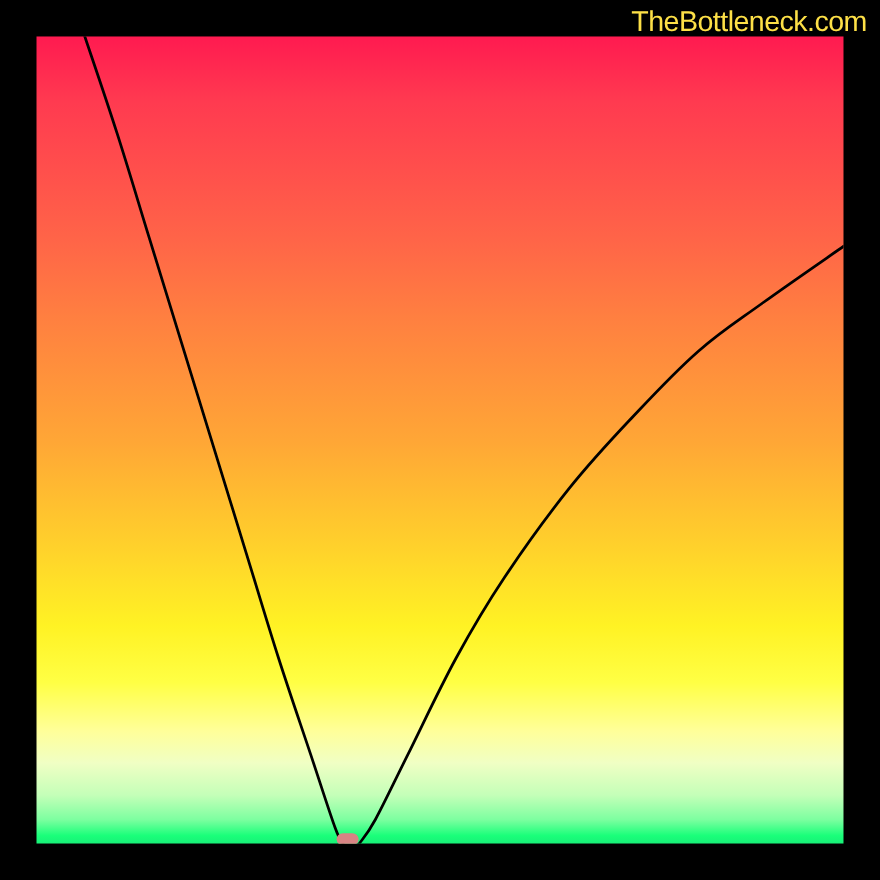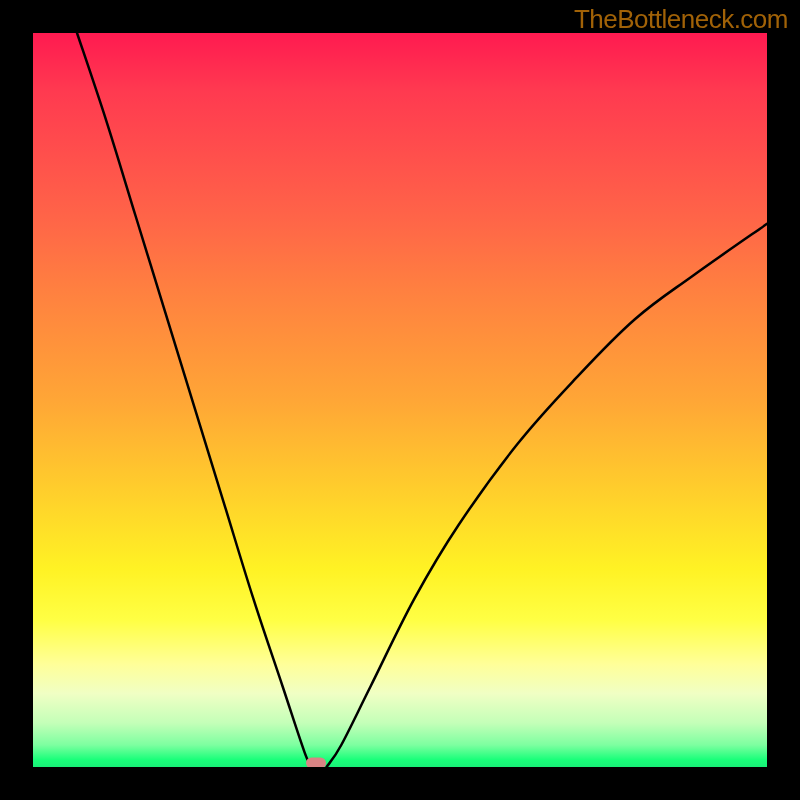--- a/index.html
+++ b/index.html
@@ -10,21 +10,21 @@
     background: #000;
     position: relative;
     font-family: Arial, Helvetica, sans-serif;
   }
   .attribution {
     position: absolute;
     top: 4px;
     right: 12px;
     font-size: 26px;
     font-weight: 500;
-    color: #a16207;
+    color: #fde047;
     letter-spacing: -0.5px;
     z-index: 10;
   }
   .chart-area {
     position: absolute;
     top: 33px;
     left: 33px;
     width: 734px;
     height: 734px;
     overflow: hidden;

